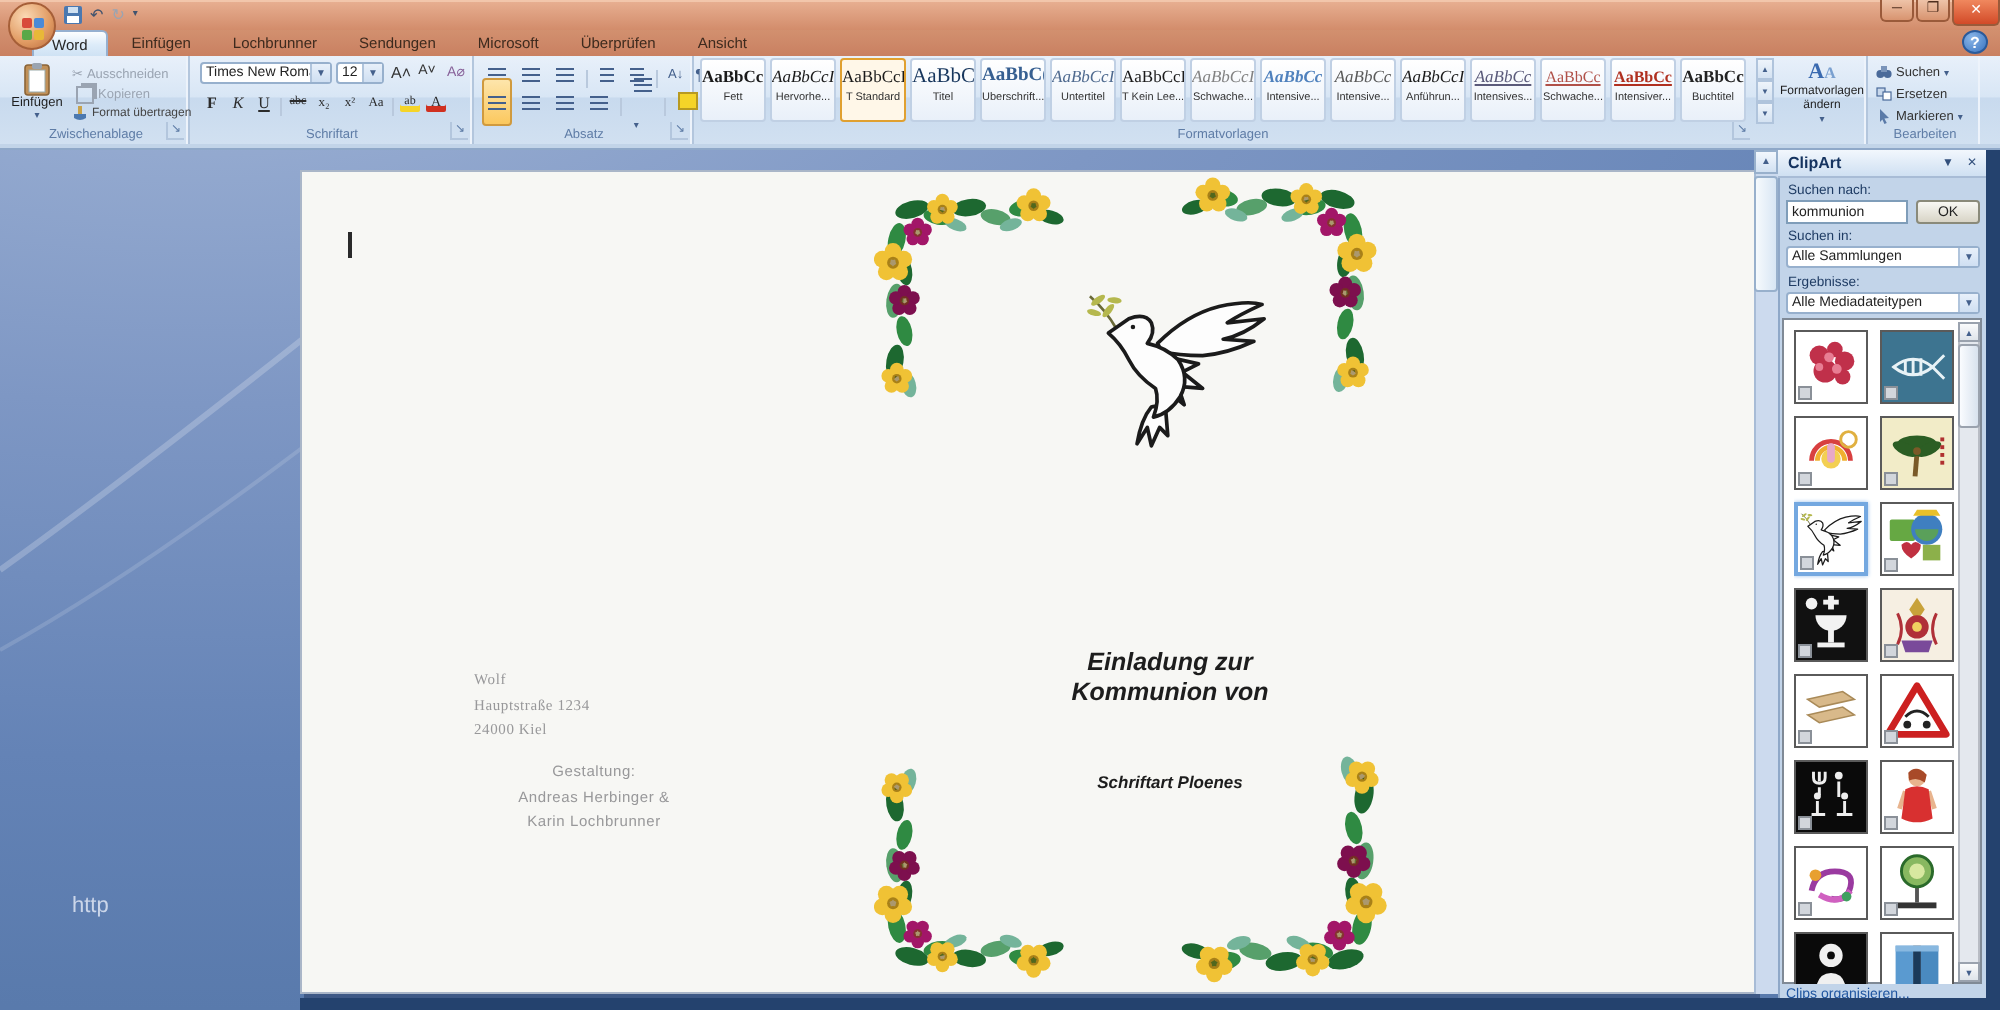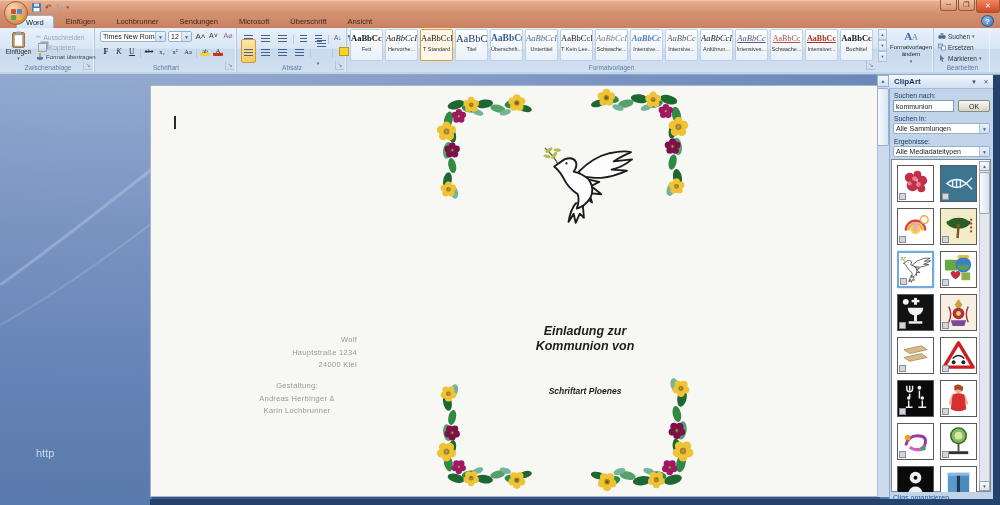--- a/index.html
+++ b/index.html
@@ -65,21 +65,21 @@
   .v-booktitle .ssample{font-weight:bold;color:#222;}
   .gsb{width:9px;height:11px;background:linear-gradient(#eef4fb,#d4e2f2);border:1px solid #b0c4dc;box-sizing:border-box;
        font-size:4px;color:#44608c;text-align:center;line-height:10px;}
   .edit-ic{display:inline-block;width:8px;height:8px;}
 
   
   .page{left:150px;top:85px;width:728px;height:412px;background:#f7f7f4;border:1px solid #aab6c8;
         box-shadow:2px 2px 0 rgba(35,55,95,.5);box-sizing:border-box;}
   .caret{left:174px;top:116px;width:1.5px;height:13px;background:#2a2a2a;}
   .multiline{white-space:pre-line;}
-  .addr{left:237px;top:334px;width:120px;text-align:right;font-size:7.5px;line-height:12.5px;color:#98989a;letter-spacing:.3px;}
+  .addr{left:237px;top:334px;width:120px;text-align:left;font-size:7.5px;line-height:12.5px;color:#98989a;letter-spacing:.3px;font-family:Liberation Serif, serif;}
   .credits{left:237px;top:380px;width:120px;text-align:center;font-size:7.5px;line-height:12.5px;color:#98989a;letter-spacing:.3px;}
   .invtitle{left:500px;top:324px;width:170px;text-align:center;font-size:12.5px;line-height:15px;font-weight:bold;font-style:italic;color:#1d1d1d;}
   .invname{left:500px;top:386px;width:170px;text-align:center;font-size:8.5px;font-weight:bold;font-style:italic;color:#1d1d1d;}
   .watermark{left:36px;top:447px;font-size:11px;color:#d8e0f0;opacity:.9;}
   .flip-h{transform:scaleX(-1);}
   .flip-v{transform:scaleY(-1);}
   .flip-hv{transform:scale(-1,-1);}
 
   
   .vscroll{left:877px;top:75px;width:12px;height:422px;background:#ccdaee;border-left:1px solid #a8bcd6;box-sizing:border-box;}
@@ -187,21 +187,21 @@
   <div class="abs winbtn" style="left:958px;width:17px;">❐</div>
   <div class="abs winbtn close" style="left:976px;width:24px;height:13px;line-height:12px;">✕</div>
 
   <div class="abs tabrow"></div>
   <div class="abs tabs">
       <div class="tab active">Word</div>
       <div class="tab">Einfügen</div>
       <div class="tab">Lochbrunner</div>
       <div class="tab">Sendungen</div>
       <div class="tab">Microsoft</div>
-      <div class="tab">Überschrift</div>
+      <div class="tab">Überprüfen</div>
       <div class="tab">Ansicht</div>
     </div>
   <div class="abs helpbtn">?</div>
 
   <div class="abs ribbon"></div>
 
   <div class="abs rgroup" style="left:2px;width:92px;">
     <div class="abs bigbtn btn" style="left:2px;top:2px;width:29px;height:33px;">
       <svg width="13" height="17" viewBox="0 0 13 17">
         <rect x="0.5" y="1.5" width="12" height="15" rx="1.5" fill="#c09058" stroke="#8a6438" stroke-width="0.8"></rect>

